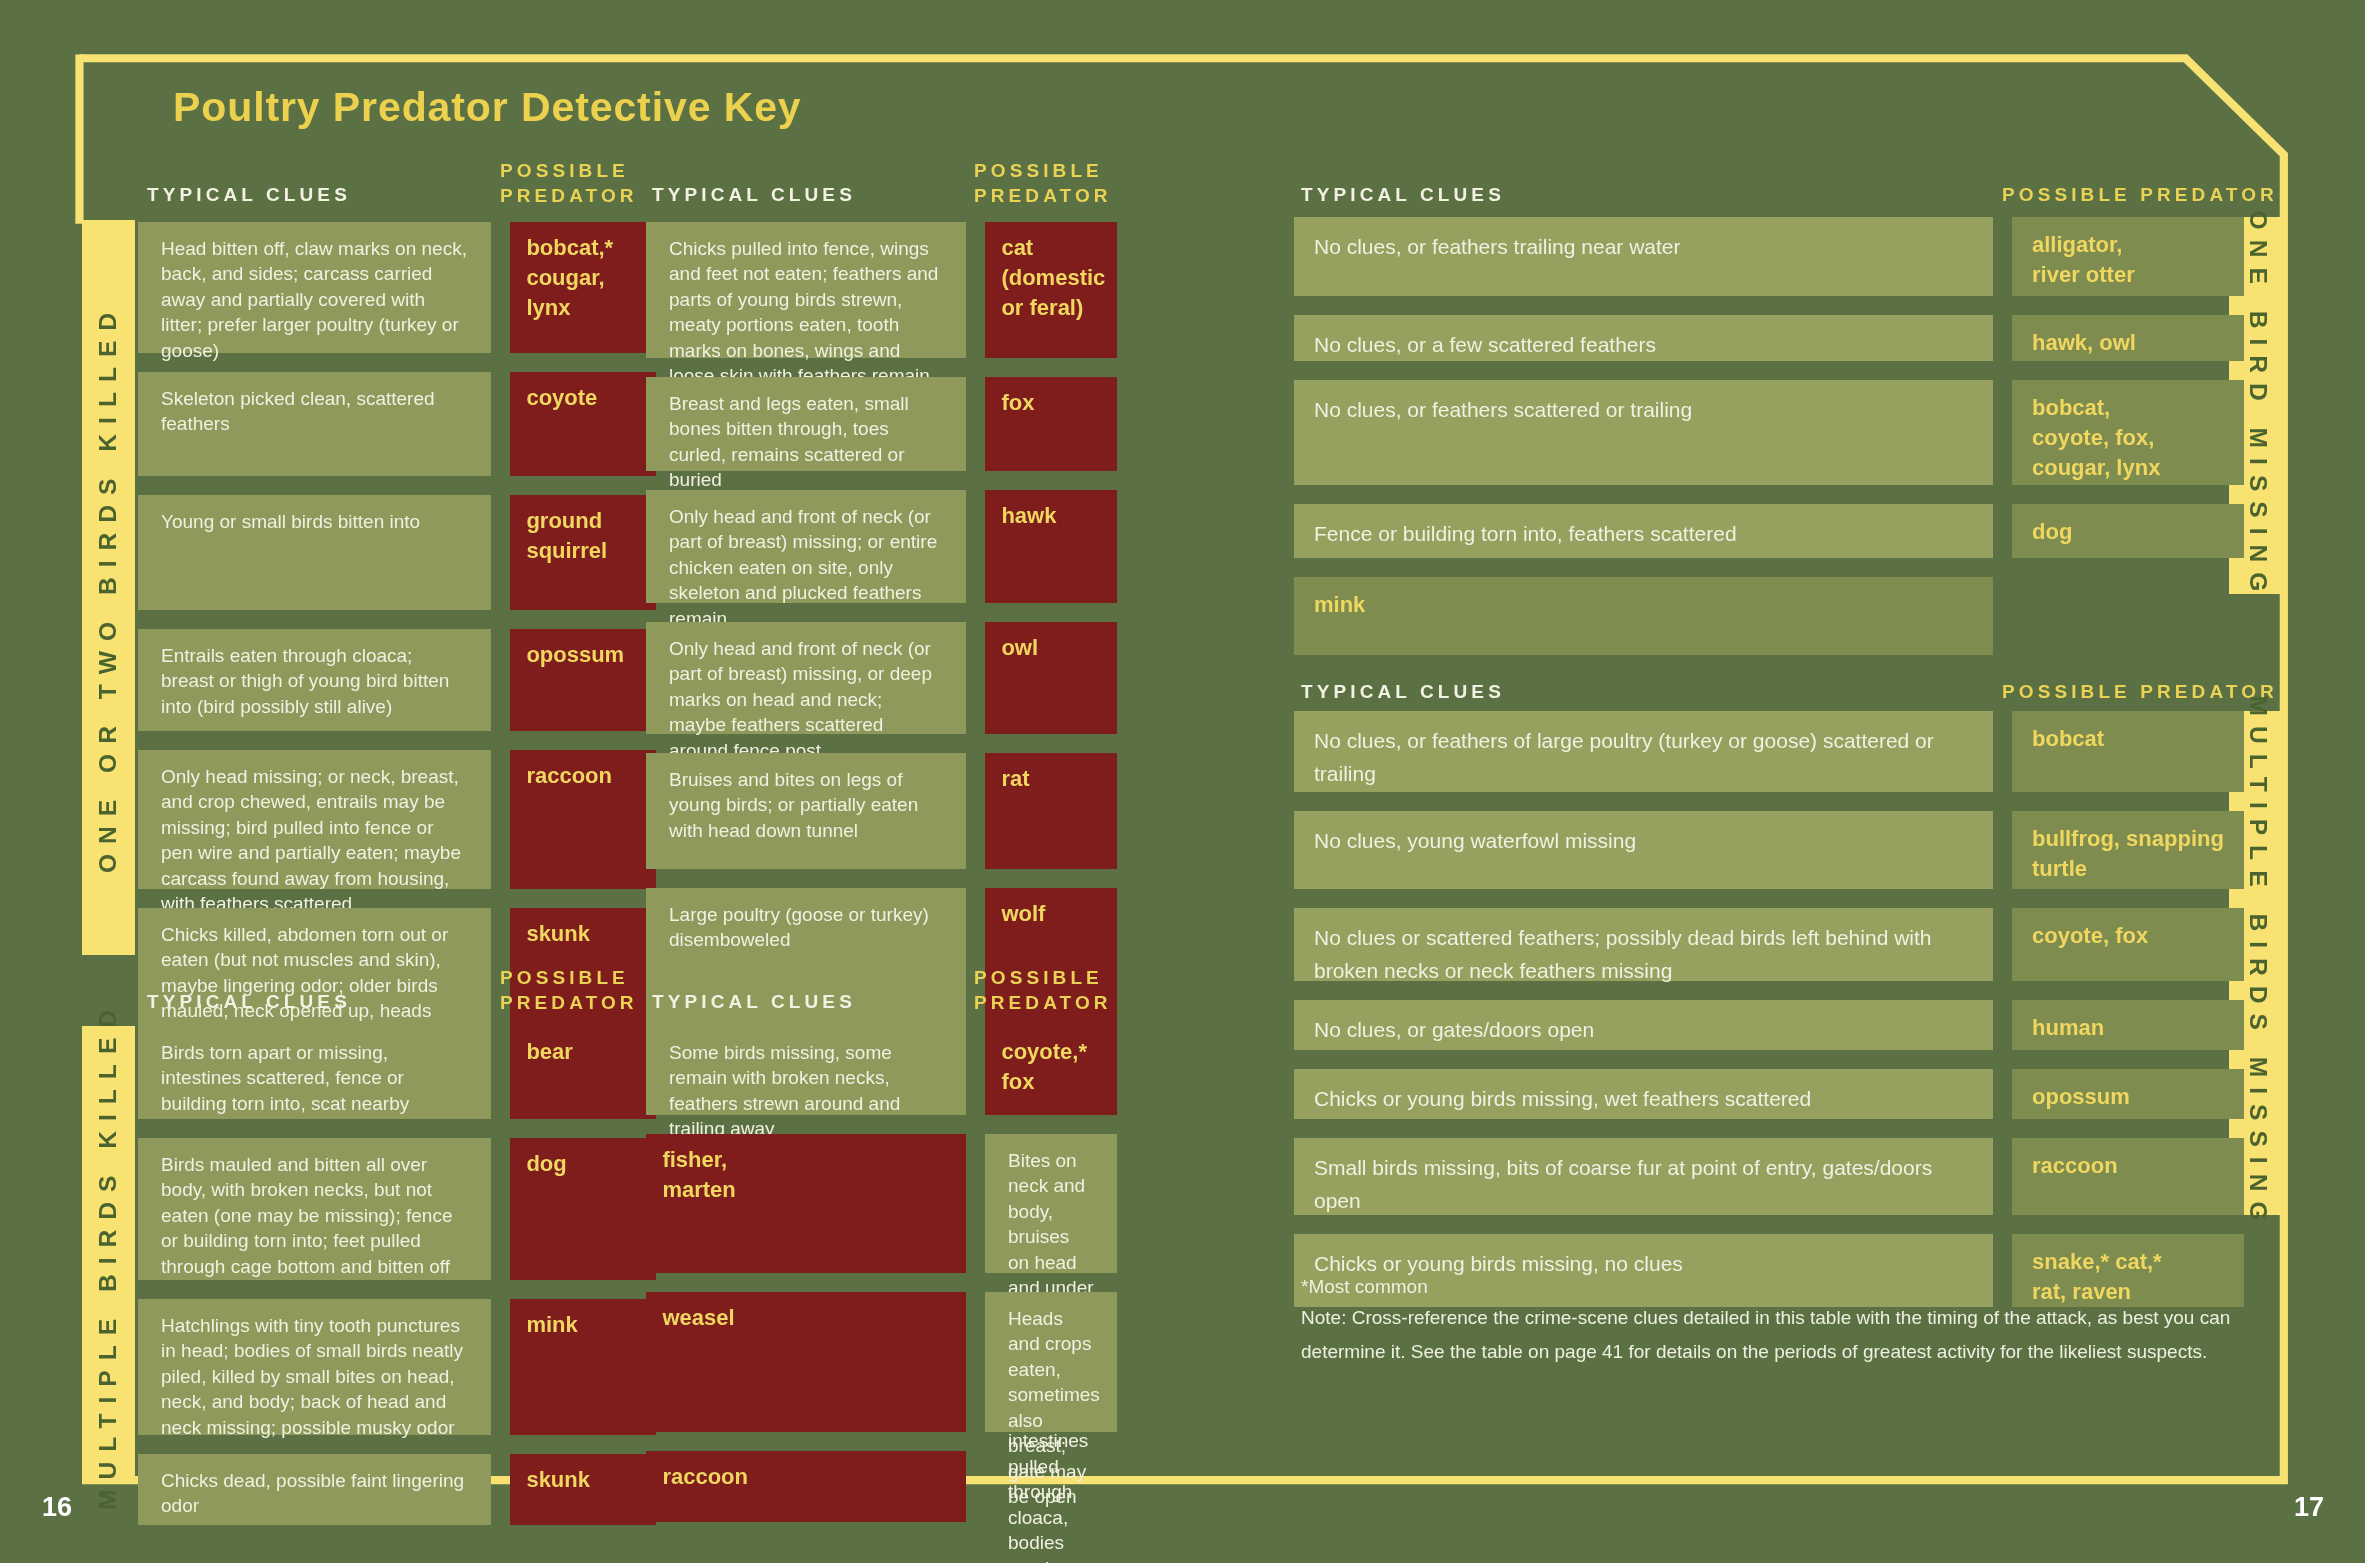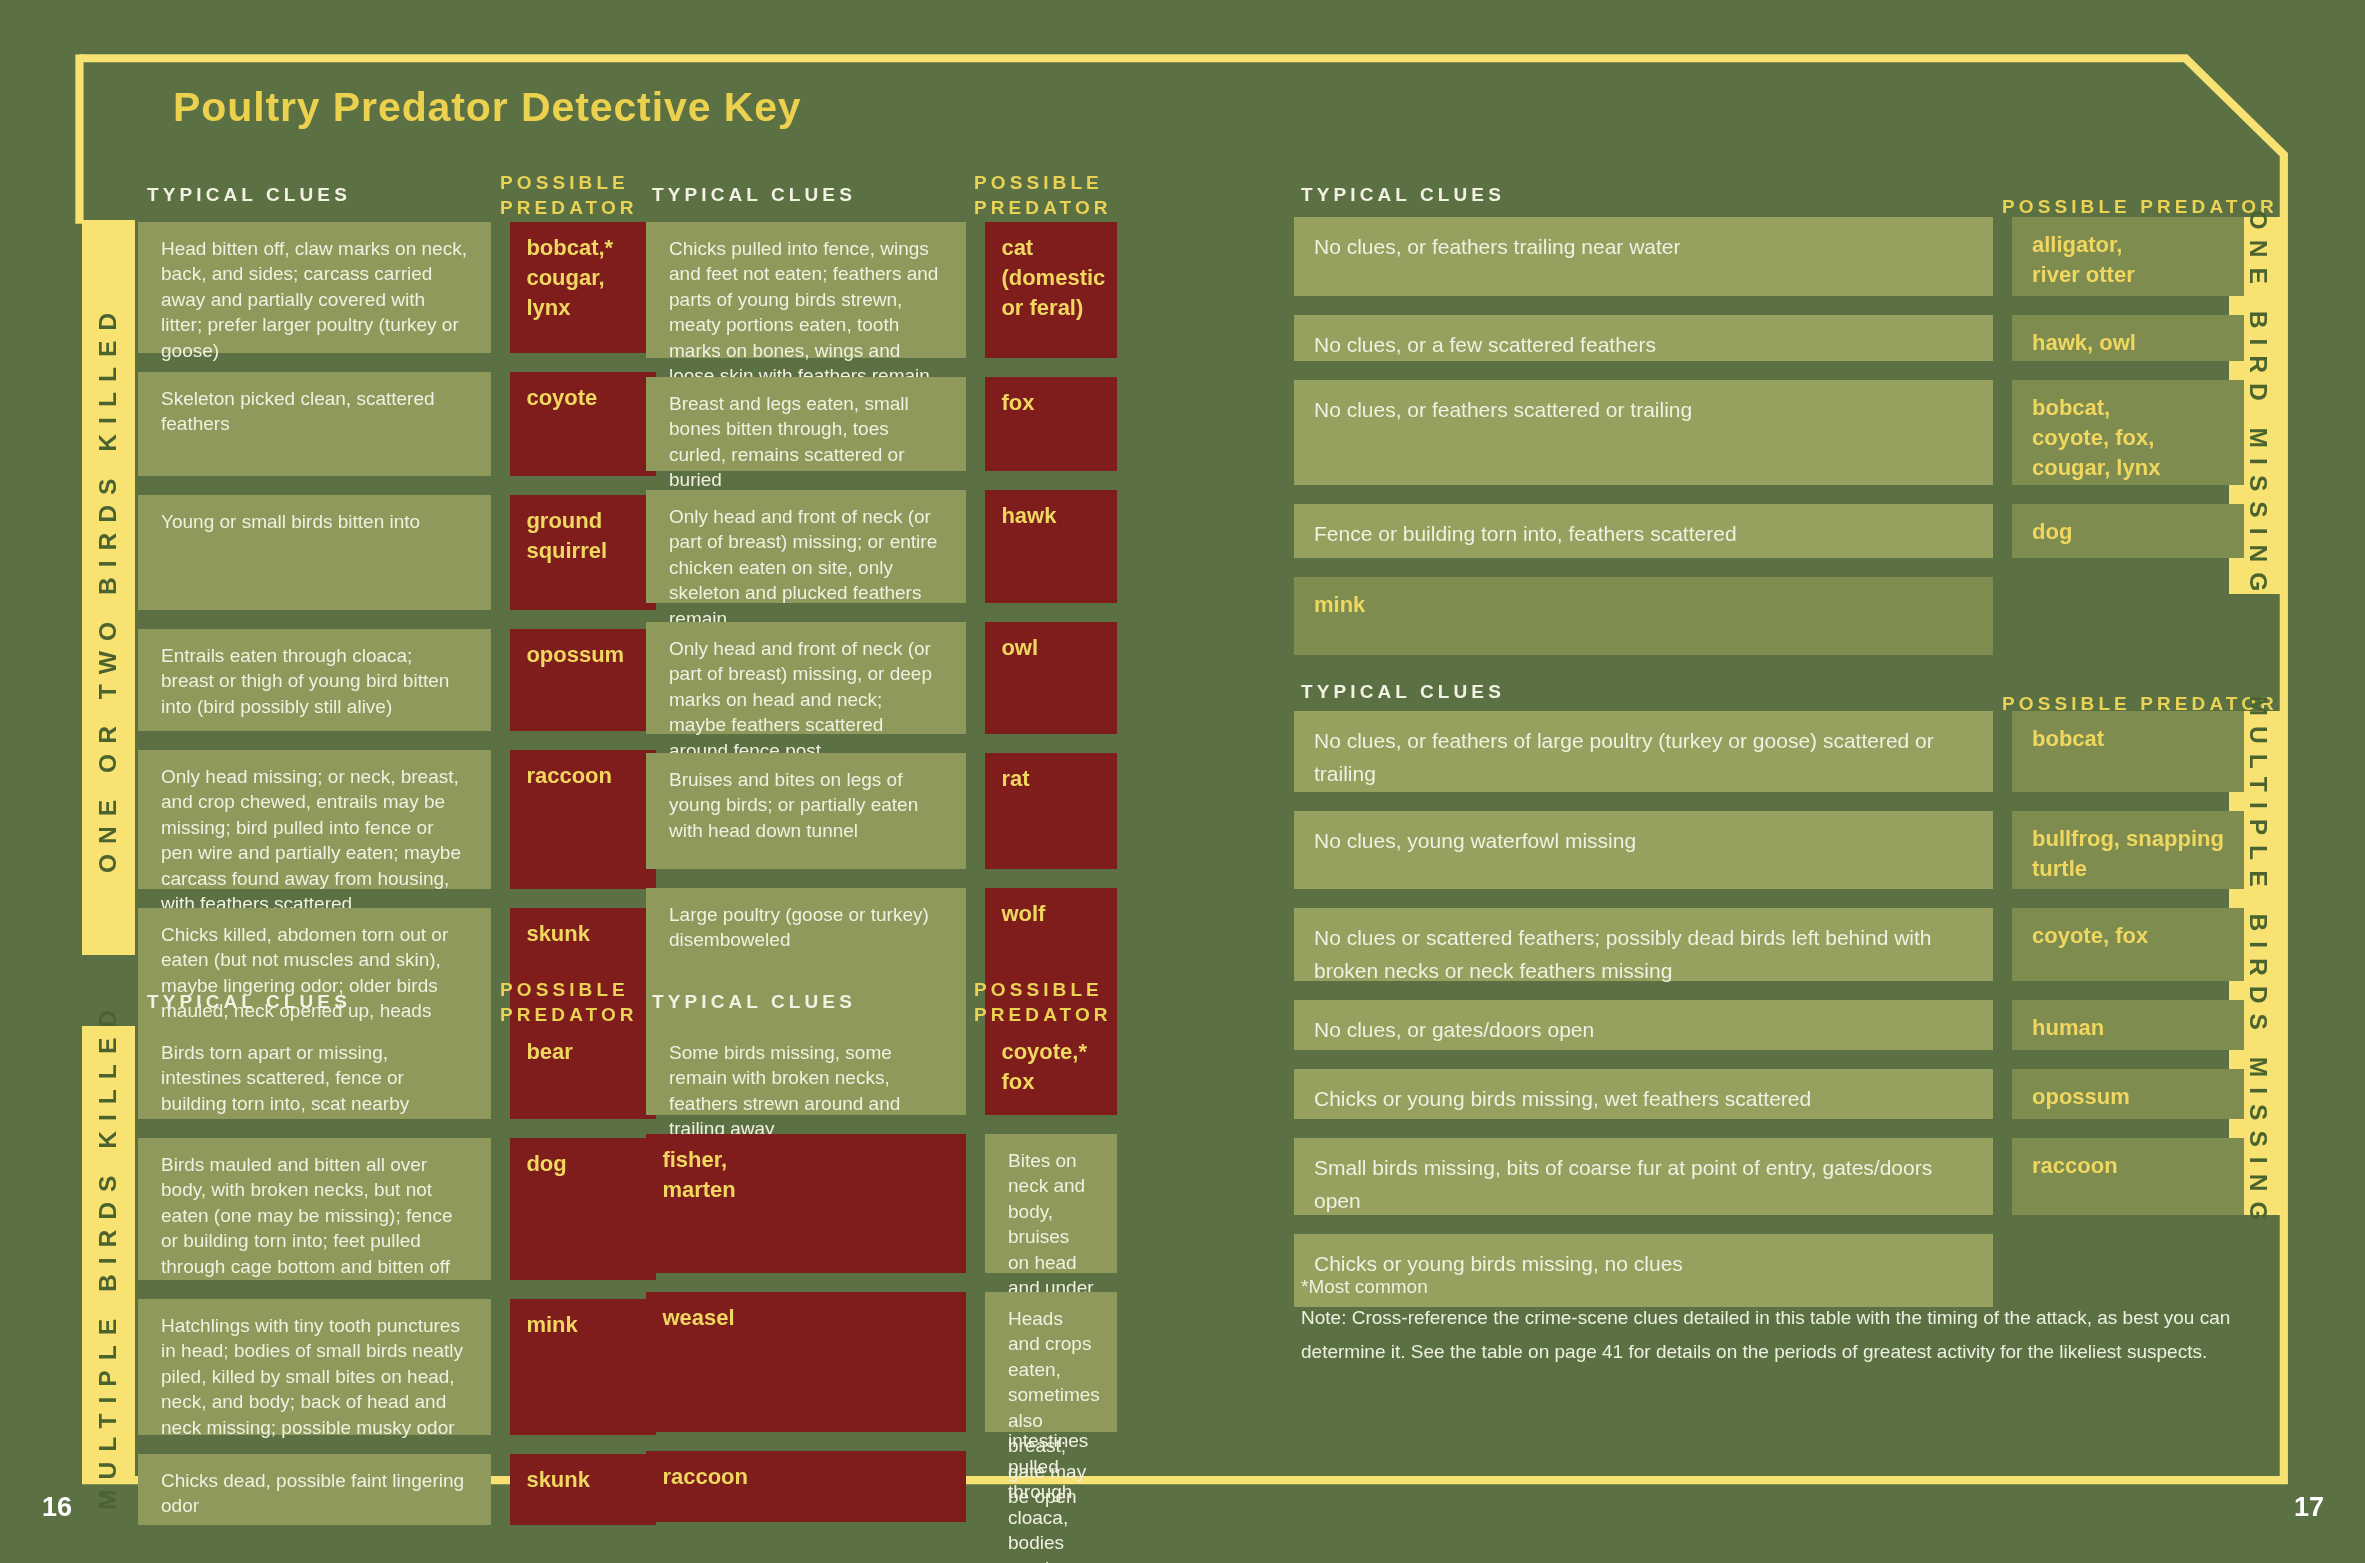--- a/index.html
+++ b/index.html
@@ -12,21 +12,21 @@
   #frame{position:absolute;left:0;top:0;pointer-events:none;}
   .title{
     position:absolute;left:141px;top:84px;
     font-size:41px;font-weight:bold;color:#ecd14f;letter-spacing:0.9px;margin-left:32px;
   }
   .colhdr{
     position:absolute;font-weight:bold;font-size:19px;letter-spacing:4.1px;
     white-space:nowrap;
   }
   .colhdr.white{color:#f2f1e2;}
-  .colhdr.yellow{color:#e9d254;margin-top:12px;}
+  .colhdr.yellow{color:#e9d254;}
   .vbar{
     position:absolute;background:#f8e271;
     display:flex;align-items:center;justify-content:center;overflow:visible;
   }
   .vtext{
     white-space:nowrap;font-weight:bold;font-size:24.6px;letter-spacing:10px;
     color:#4a632f;
   }
   .vbar.up .vtext{transform:rotate(-90deg);}
   .vbar.down .vtext{transform:rotate(90deg);}
@@ -179,20 +179,22 @@
 turtle</div>
   <div class="clue">No clues or scattered feathers; possibly dead birds left behind with broken necks or neck feathers missing</div>
   <div class="pred">coyote, fox</div>
   <div class="clue">No clues, or gates/doors open</div>
   <div class="pred">human</div>
   <div class="clue">Chicks or young birds missing, wet feathers scattered</div>
   <div class="pred">opossum</div>
   <div class="clue">Small birds missing, bits of coarse fur at point of entry, gates/doors open</div>
   <div class="pred">raccoon</div>
   <div class="clue">Chicks or young birds missing, no clues</div>
+  <div class="pred">snake,* cat,*
+rat, raven</div>
 </div>
 
 <div class="fn" style="left:1301px;top:1257px;margin-top:13px;">*Most common</div>
 <div class="fn" style="left:1301px;top:1301px;width:951px;">Note: Cross-reference the crime-scene clues detailed in this table with the timing of the attack, as best you can determine it. See the table on page 41 for details on the periods of greatest activity for the likeliest suspects.</div>
 
 <div class="pageno" style="left:42px;top:1492px;">16</div>
 <div class="pageno" style="left:2294px;top:1492px;">17</div>
 
 
 </body></html>

